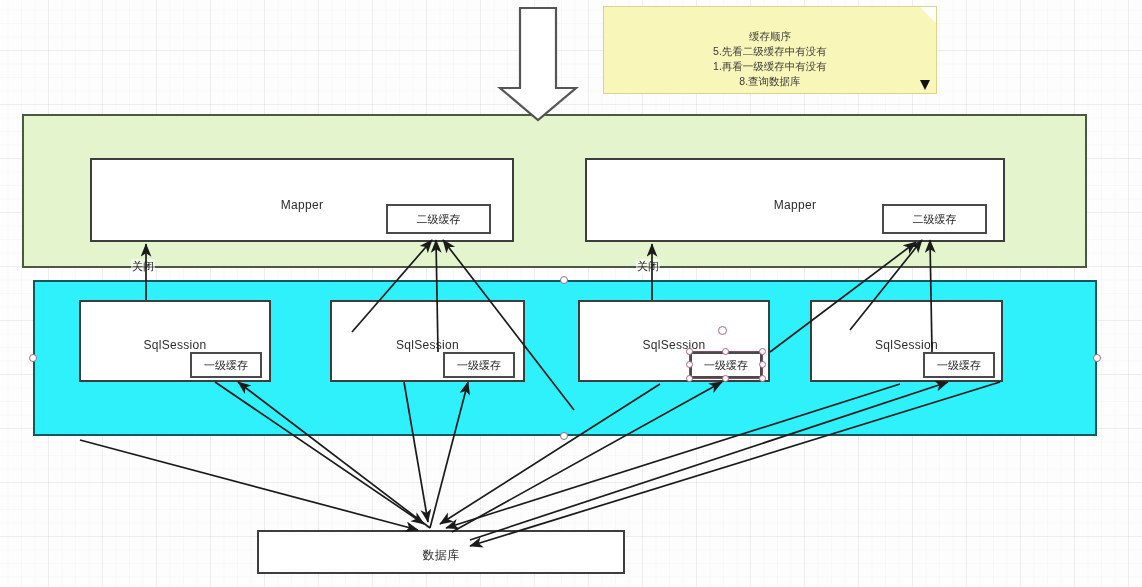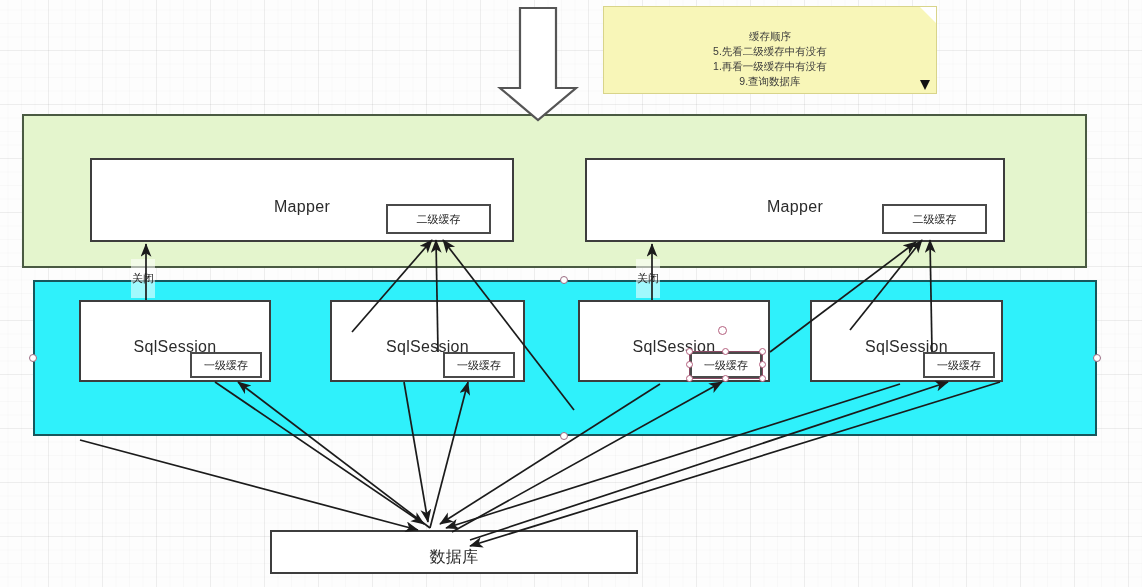--- a/index.html
+++ b/index.html
@@ -46,21 +46,21 @@
   }
   .white-box {
     background: #ffffff;
     border: 2px solid #3d3d3d;
   }
   .label-center {
     position: absolute;
     width: 100%;
     text-align: center;
     color: #2b2b2b;
-    font-size: 16px;
+    font-size: 12px;
     letter-spacing: 0.3px;
   }
   .cache-box {
     position: absolute;
     box-sizing: border-box;
     background: #ffffff;
     border: 2px solid #4a4a4a;
     display: flex;
     align-items: center;
     justify-content: center;
@@ -95,21 +95,21 @@
     height: 0;
     border-left: 5px solid transparent;
     border-right: 5px solid transparent;
     border-top: 10px solid #111;
   }
   .edge-label {
     position: absolute;
     font-size: 11px;
     color: #1d1d1d;
     background: rgba(255,255,255,0.55);
-    padding: 12px 1px;
+    padding: 0 1px;
     white-space: nowrap;
   }
   .handle {
     position: absolute;
     width: 8px;
     height: 8px;
     box-sizing: border-box;
     border-radius: 50%;
     background: #ffffff;
     border: 1px solid #9a6b82;
@@ -131,21 +131,21 @@
 </style>
 </head>
 <body>
 
 <div id="canvas">
 
   <div class="note" style="left:581px; top:6px; width:334px; height:88px;margin-left:22px;">
     <div>缓存顺序</div>
     <div>5.先看二级缓存中有没有</div>
     <div>1.再看一级缓存中有没有</div>
-    <div>9.查询数据库</div>
+    <div>8.查询数据库</div>
     <div class="note-fold"></div>
     <div class="note-marker"></div>
   </div>
 
   <div class="box container-green" style="left:22px; top:114px; width:1065px; height:154px;"></div>
 
   <div class="box white-box" style="left:90px; top:158px; width:424px; height:84px;">
     <span class="label-center" style="top:38px;">Mapper</span>
   </div>
   <div class="cache-box" style="left:386px; top:204px; width:105px; height:30px;">二级缓存</div>
@@ -185,21 +185,21 @@
   <div class="box white-box" style="left:810px; top:300px; width:193px; height:82px;">
     <span class="label-center" style="top:36px;">SqlSession</span>
   </div>
   <div class="cache-box" style="left:923px; top:352px; width:72px; height:26px;">一级缓存</div>
 
   <div class="handle" style="left:29px; top:354px;"></div>
   <div class="handle" style="left:1093px; top:354px;"></div>
   <div class="handle" style="left:560px; top:276px;"></div>
   <div class="handle" style="left:560px; top:432px;"></div>
 
-  <div class="box white-box" style="left:270px; top:530px; width:368px; height:44px;">
+  <div class="box white-box" style="left:257px; top:530px; width:368px; height:44px;">
     <span class="label-center" style="top:15px;">数据库</span>
   </div>
 
   <span class="edge-label" style="left:131px; top:259px;">关闭</span>
   <span class="edge-label" style="left:636px; top:259px;">关闭</span>
 
   <svg id="svg-layer" viewBox="0 0 1142 587" xmlns="http://www.w3.org/2000/svg">
     <defs>
       <marker id="ah" markerWidth="9" markerHeight="9" refX="7.5" refY="3.2" orient="auto" markerUnits="strokeWidth">
         <path d="M0,0 L8,3.2 L0,6.4 L2.1,3.2 z" fill="#1b1b1b"></path>

